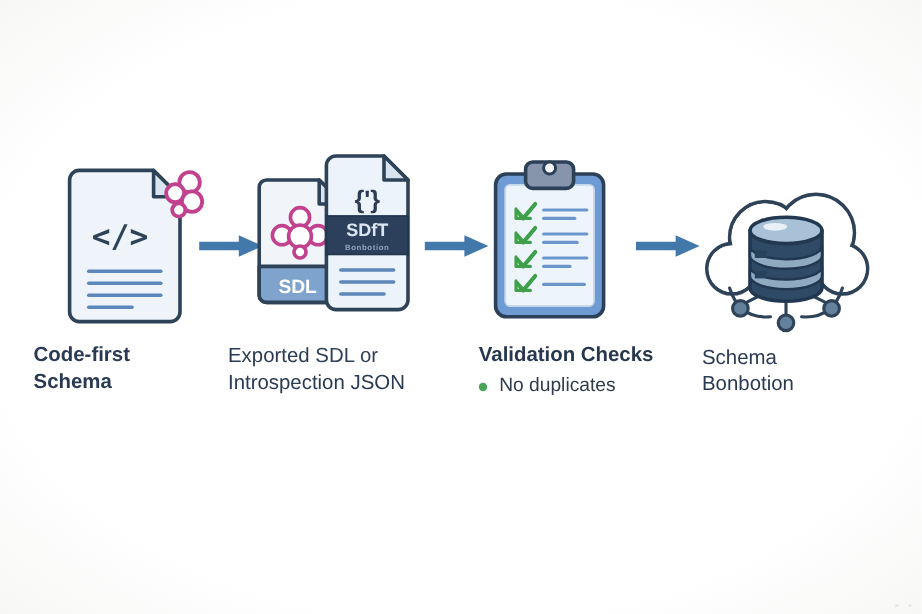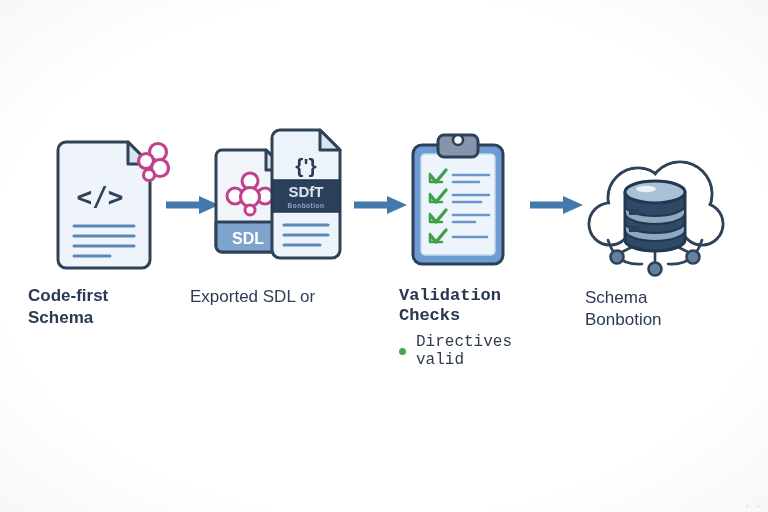--- a/index.html
+++ b/index.html
@@ -7,21 +7,21 @@
     width:768px;height:512px;position:relative;overflow:hidden;
     background:radial-gradient(ellipse at center,#ffffff 72%,#f7f7f6 100%);
     font-family:"Liberation Sans",sans-serif;
     -webkit-font-smoothing:antialiased;
   }
   .stage{position:absolute;}
   .arrow{position:absolute;width:56px;height:20px;}
   .label{position:absolute;color:#2a3a52;font-size:17px;line-height:22px;}
   .label .bold{font-weight:400;}
   .label .reg{font-weight:400;color:#33415a;margin-top:33px;}
-  .label-left{text-align:left;font-family:Liberation Mono, monospace;}
+  .label-left{text-align:left;}
   .v-title{font-weight:700;font-size:17px;line-height:20px;color:#27374e;}
   .bullet-row{display:flex;align-items:center;margin-top:7px;font-size:16px;color:#303c4c;line-height:18px;}
   .bullet-dot{width:7px;height:7px;border-radius:50%;background:#46a557;margin-right:10px;flex:0 0 auto;}
   .watermark{position:absolute;right:5px;bottom:3px;font-size:6px;color:#d9d9d9;letter-spacing:3px;}
   svg{display:block;}
   text{font-family:"Liberation Sans",sans-serif;}
   .mono{font-family:"DejaVu Sans Mono",monospace;}
 </style>
 </head>
 <body>
@@ -92,20 +92,21 @@
       <g stroke="#5b87ba" stroke-width="3" stroke-linecap="round">
         <line x1="76" y1="99" x2="120" y2="99"></line>
         <line x1="76" y1="109" x2="120" y2="109"></line>
         <line x1="76" y1="119" x2="112" y2="119"></line>
       </g>
     </g>
   </svg>
 </div>
 <div class="label" style="left:190px;top:286px;width:192px;">
   <span class="bold">Exported</span><span class="reg"> SDL or</span><br>
+  <span class="bold">Introspection JSON</span>
 </div>
 
 <div class="arrow" style="left:352px;top:195px;">
   <svg width="56" height="20" viewBox="0 0 56 20">
     <line x1="2" y1="10" x2="37" y2="10" stroke="#4379aa" stroke-width="7"></line>
     <polygon points="35,1 55,10 35,19" fill="#4379aa"></polygon>
   </svg>
 </div>
 
 <div class="stage" style="left:409px;top:131px;">
@@ -139,21 +140,21 @@
           <line x1="44" y1="91" x2="66" y2="91"></line>
         <line x1="44" y1="106" x2="78" y2="106"></line>
       </g>
     </g>
   </svg>
 </div>
 <div class="label label-left" style="left:399px;top:286px;width:165px;">
   <div class="v-title">Validation Checks</div>
   <div class="bullet-row">
     <span class="bullet-dot"></span>
-    <span>Directives valid</span>
+    <span>No duplicates</span>
   </div>
 </div>
 
 <div class="arrow" style="left:528px;top:195px;">
   <svg width="56" height="20" viewBox="0 0 56 20">
     <line x1="2" y1="10" x2="37" y2="10" stroke="#4379aa" stroke-width="7"></line>
     <polygon points="35,1 55,10 35,19" fill="#4379aa"></polygon>
   </svg>
 </div>
 

